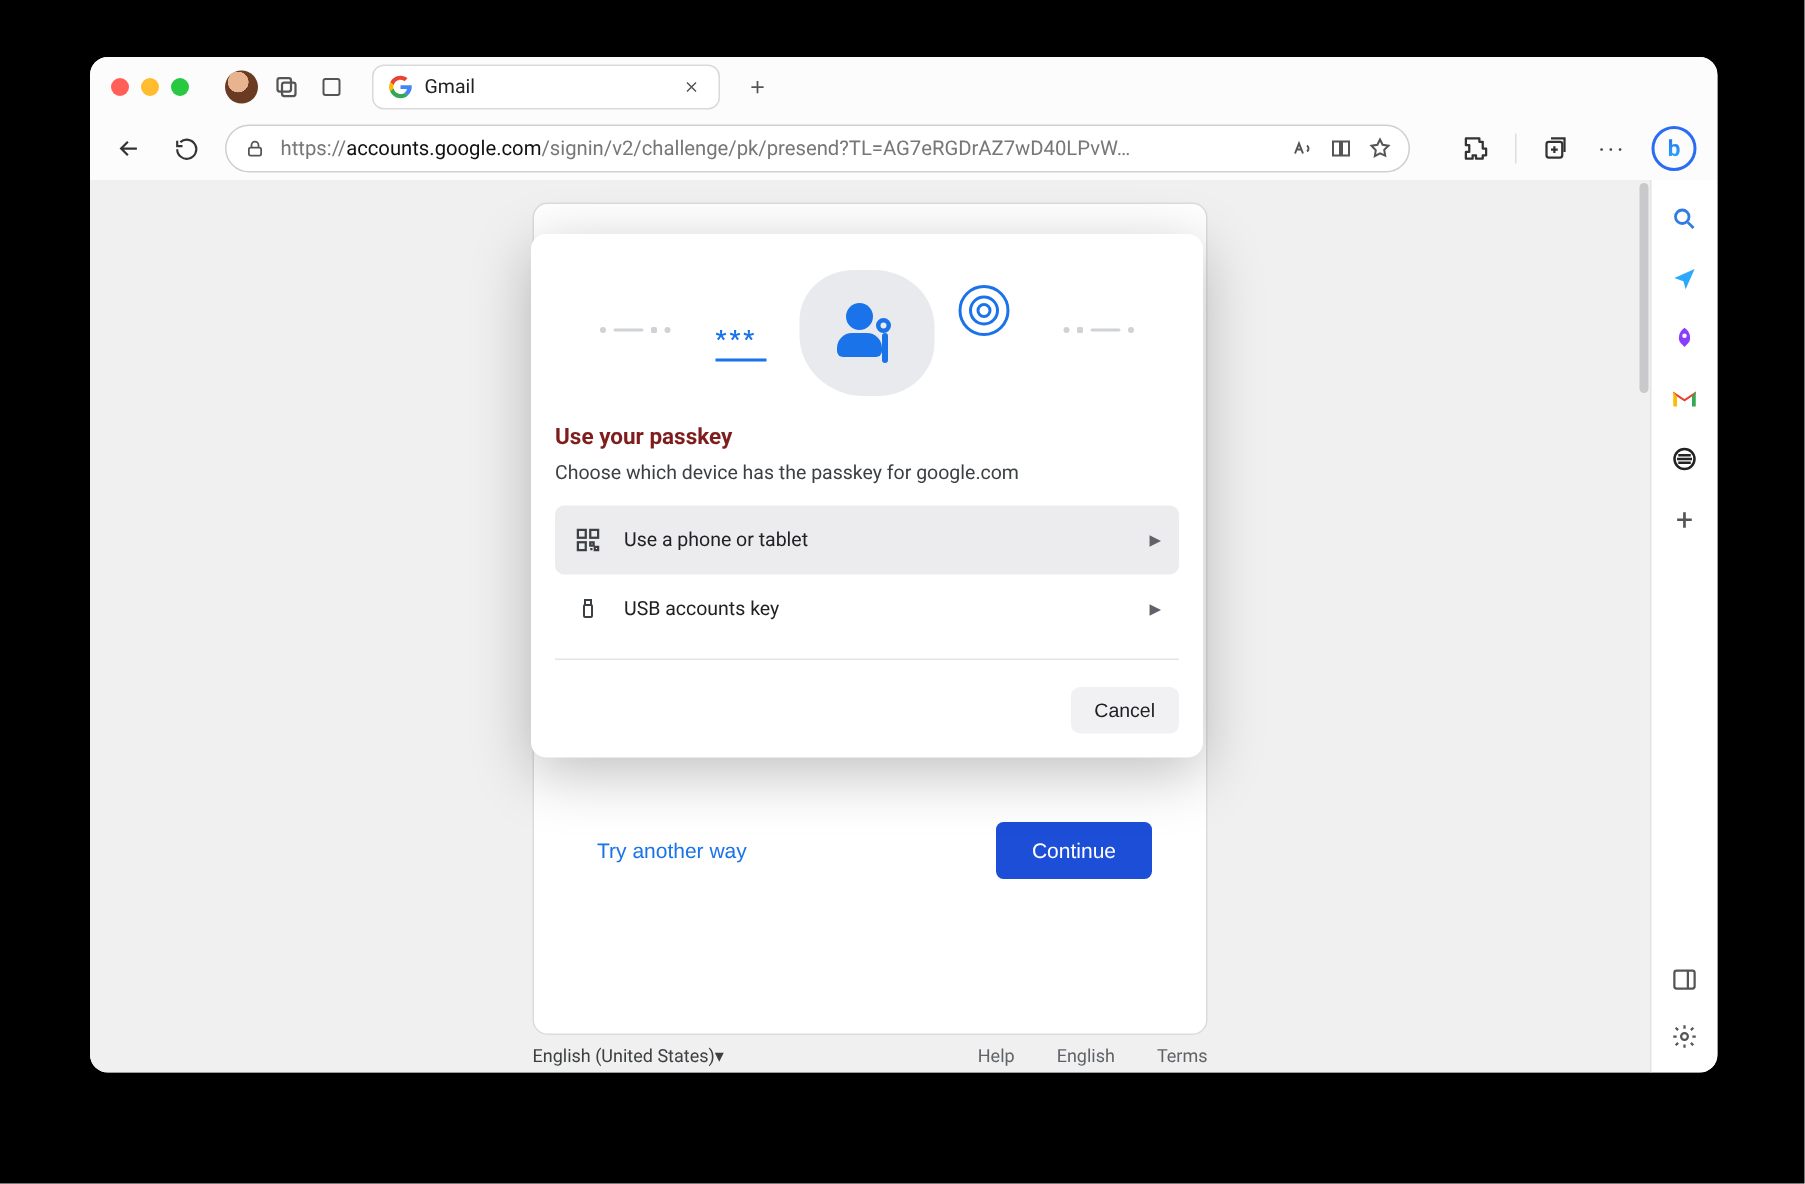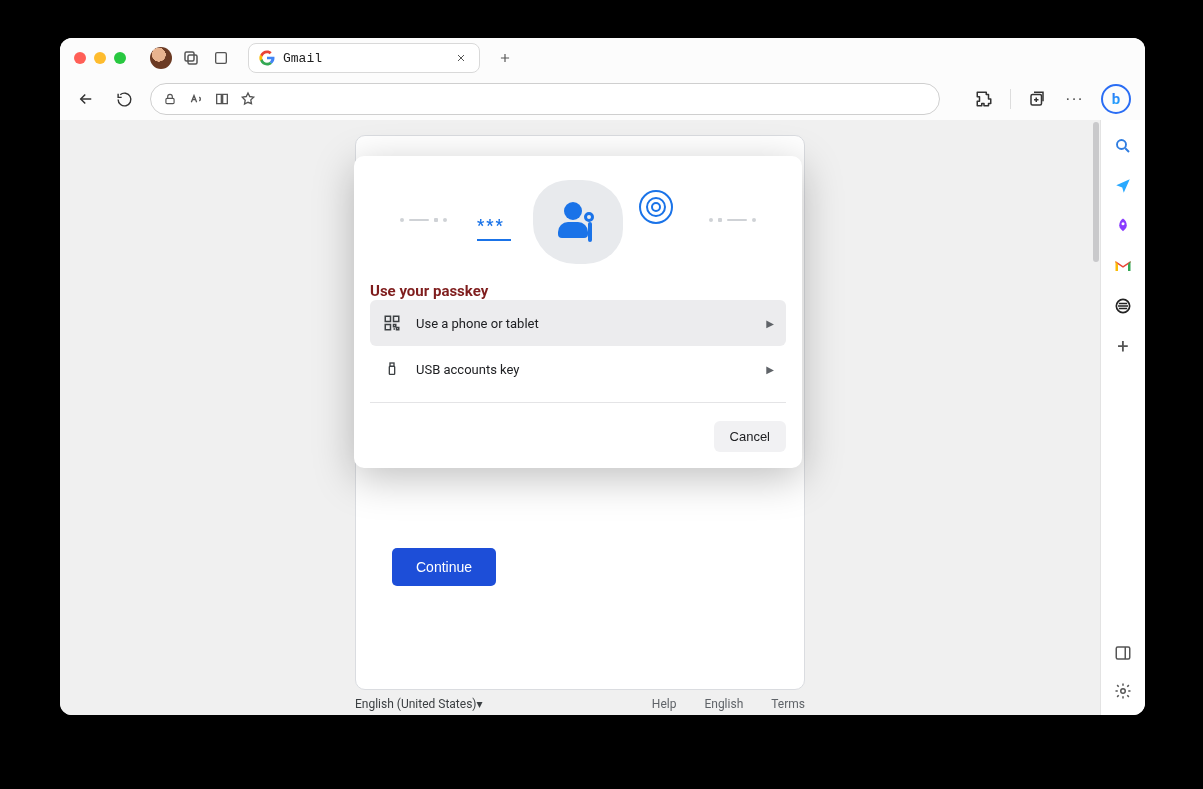--- a/index.html
+++ b/index.html
@@ -25,21 +25,20 @@
       flex-direction: column;
     }
     
     .titlebar {
       height: 40px;
       display: flex;
       align-items: center;
       padding: 0 14px;
       gap: 8px;
       background: #fcfcfc;
-      font-family: Liberation Mono, monospace;
     }
     .traffic-lights { display: flex; gap: 8px; margin-right: 10px; }
     .tl { width: 12px; height: 12px; border-radius: 50%; }
     .tl-close { background: #ff5f57; }
     .tl-min   { background: #febc2e; }
     .tl-max   { background: #28c840; }
     .profile-avatar {
       width: 22px; height: 22px; border-radius: 50%;
       background: radial-gradient(circle at 40% 35%, #e8b38f 0 35%, #6b3a23 36% 100%);
       margin-left: 6px;
@@ -361,20 +360,23 @@
           <path d="M3 4v5h5"></path>
         </svg>
     </div>
     <div class="addrbar">
       <div class="addr-icon">
         <svg width="14" height="14" viewBox="0 0 24 24" fill="none" stroke="currentColor" stroke-width="2">
             <rect x="5" y="11" width="14" height="9" rx="2"></rect>
             <path d="M8 11V8a4 4 0 1 1 8 0v3"></path>
           </svg>
       </div>
+      <div class="addr-url">
+        <span>https://</span><span class="bold">accounts.google.com</span><span>/signin/v2/challenge/pk/presend?TL=AG7eRGDrAZ7wD40LPvW…</span>
+      </div>
       <div class="addr-icon">
         <svg width="16" height="16" viewBox="0 0 24 24" fill="none" stroke="currentColor" stroke-width="2">
             <path d="M5 17l4-10 4 10M6.5 13h5"></path>
             <path d="M17 9c2 1.5 2 4.5 0 6"></path>
           </svg>
       </div>
       <div class="addr-icon">
         <svg width="16" height="16" viewBox="0 0 24 24" fill="none" stroke="currentColor" stroke-width="2">
             <path d="M4 5h7v14H4zM13 5h7v14h-7z"></path>
           </svg>
@@ -415,20 +417,21 @@
               <div class="green-circ"></div>
               <div class="tri"></div>
               <div class="dev-box"></div>
               <div class="small-dev">
                 <div class="sd1"></div>
                   <div class="sd2"></div>
               </div>
             </div>
           </div>
           <div class="card-actions">
+            <button class="link-btn">Try another way</button>
             <button class="primary-btn">Continue</button>
           </div>
         </div>
 
         <div class="bottom-cut">
           <div class="lang-select">
             <span>English (United States)</span>
             <span>▾</span>
           </div>
           <div class="footer-links">
@@ -459,20 +462,21 @@
           <div class="finger"></div>
         </div>
         <div class="dots-r">
             <div class="dot"></div>
             <div class="dot sq"></div>
             <div class="dot line"></div>
             <div class="dot"></div>
           </div>
       </div>
       <div class="dlg-title">Use your passkey</div>
+      <div class="dlg-sub">Choose which device has the passkey for google.com</div>
       <div class="opt-list">
         <div class="opt sel">
           <div class="opt-icon">
             <svg width="18" height="18" viewBox="0 0 24 24" fill="none" stroke="currentColor" stroke-width="2">
                 <rect x="3" y="3" width="7" height="7"></rect>
                 <rect x="14" y="3" width="7" height="7"></rect>
                 <rect x="3" y="14" width="7" height="7"></rect>
                 <path d="M14 14h3v3h-3zM18 18h3v3h-3zM14 20h2"></path>
               </svg>
           </div>

